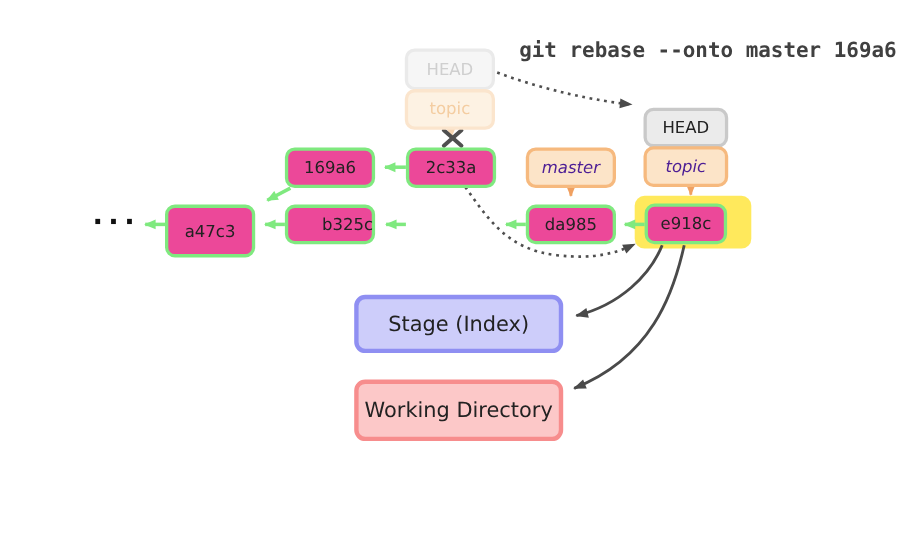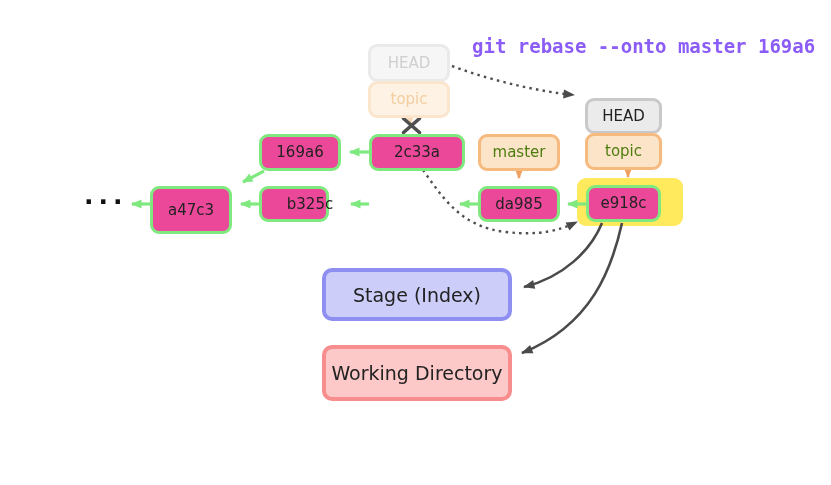--- a/index.html
+++ b/index.html
@@ -5,35 +5,35 @@
   html,body{margin:0;padding:0;background:#fff;}
   #canvas{
     position:relative;width:831px;height:485px;background:#ffffff;overflow:hidden;
     font-family:"DejaVu Sans","Liberation Sans",sans-serif;color:#222;
   }
   .node{
     position:absolute;box-sizing:border-box;display:flex;align-items:center;justify-content:center;
     border-radius:9px;font-size:15px;line-height:1;z-index:3;
   }
   .green-node{border:3px solid #7fe97f;background:#ec4899;color:#222;}
-  .orange-node{border:3px solid #f6b97e;background:#fce4c8;color:#4d7c0f;}
+  .orange-node{border:3px solid #f6b97e;background:#fce4c8;color:#4c1d95;font-style:italic;}
   .gray-node{border:3px solid #c9c9c9;background:#ebebeb;color:#222;}
   .ghost-gray{border:3px solid #eaeaea;background:#f6f6f6;color:#cfcfcf;}
   .ghost-orange{border:3px solid #fbe5cd;background:#fdf2e3;color:#f4cda1;}
   .hl-yellow{position:absolute;background:#ffe95c;border-radius:9px;z-index:1;}
   .area-node{
     position:absolute;box-sizing:border-box;display:flex;align-items:center;justify-content:center;
     border-radius:10px;font-size:19px;z-index:3;
   }
   .area-stage{border:4px solid #8f8ff2;background:#cdcdfa;}
   .area-working{border:4px solid #f78d8d;background:#fcc8c8;}
   #cmd{
     position:absolute;left:472px;top:35px;z-index:4;
     font-family:"DejaVu Sans Mono","Liberation Mono",monospace;
-    font-weight:bold;font-size:19px;color:#8b5cf6;white-space:pre;
+    font-weight:bold;font-size:19px;color:#404040;white-space:pre;
   }
   #dots{
     position:absolute;left:84px;top:187px;z-index:3;
     font-size:25px;font-weight:bold;letter-spacing:5px;color:#111;
   }
   svg.layer{position:absolute;left:0;top:0;z-index:2;}
 </style>
 </head>
 <body>
 
@@ -91,23 +91,23 @@
   </svg>
 
   <div id="cmd">git rebase --onto master 169a6</div>
 
   <div id="dots">···</div>
 
   <div class="node ghost-gray" style="left:368px;top:44px;width:82px;height:38px;">HEAD</div>
   <div class="node ghost-orange" style="left:368px;top:81px;width:82px;height:37px;">topic</div>
 
   <div class="node green-node" style="left:259px;top:134px;width:82px;height:37px;">169a6</div>
-  <div class="node green-node" style="left:369px;top:134px;width:96px;height:37px;">2c33a</div>
+  <div class="node green-node" style="left:369px;top:134px;width:82px;height:37px;">2c33a</div>
   <div class="node green-node" style="left:150px;top:186px;width:82px;height:48px;">a47c3</div>
-  <div class="node green-node" style="left:259px;top:186px;width:70px;height:36px;padding-left:32px;">b325c</div>
+  <div class="node green-node" style="left:259px;top:186px;width:82px;height:36px;padding-left:32px;">b325c</div>
   <div class="node green-node" style="left:478px;top:186px;width:82px;height:36px;">da985</div>
   <div class="node green-node" style="left:586px;top:185px;width:75px;height:37px;">e918c</div>
 
   <div class="node orange-node" style="left:478px;top:134px;width:82px;height:37px;">master</div>
   <div class="node gray-node" style="left:585px;top:98px;width:77px;height:36px;">HEAD</div>
   <div class="node orange-node" style="left:585px;top:133px;width:77px;height:37px;">topic</div>
 
   <div class="area-node area-working" style="left:322px;top:345px;width:190px;height:56px;">Working Directory</div>
   <div class="area-node area-stage" style="left:322px;top:268px;width:190px;height:53px;">Stage (Index)</div>
 

